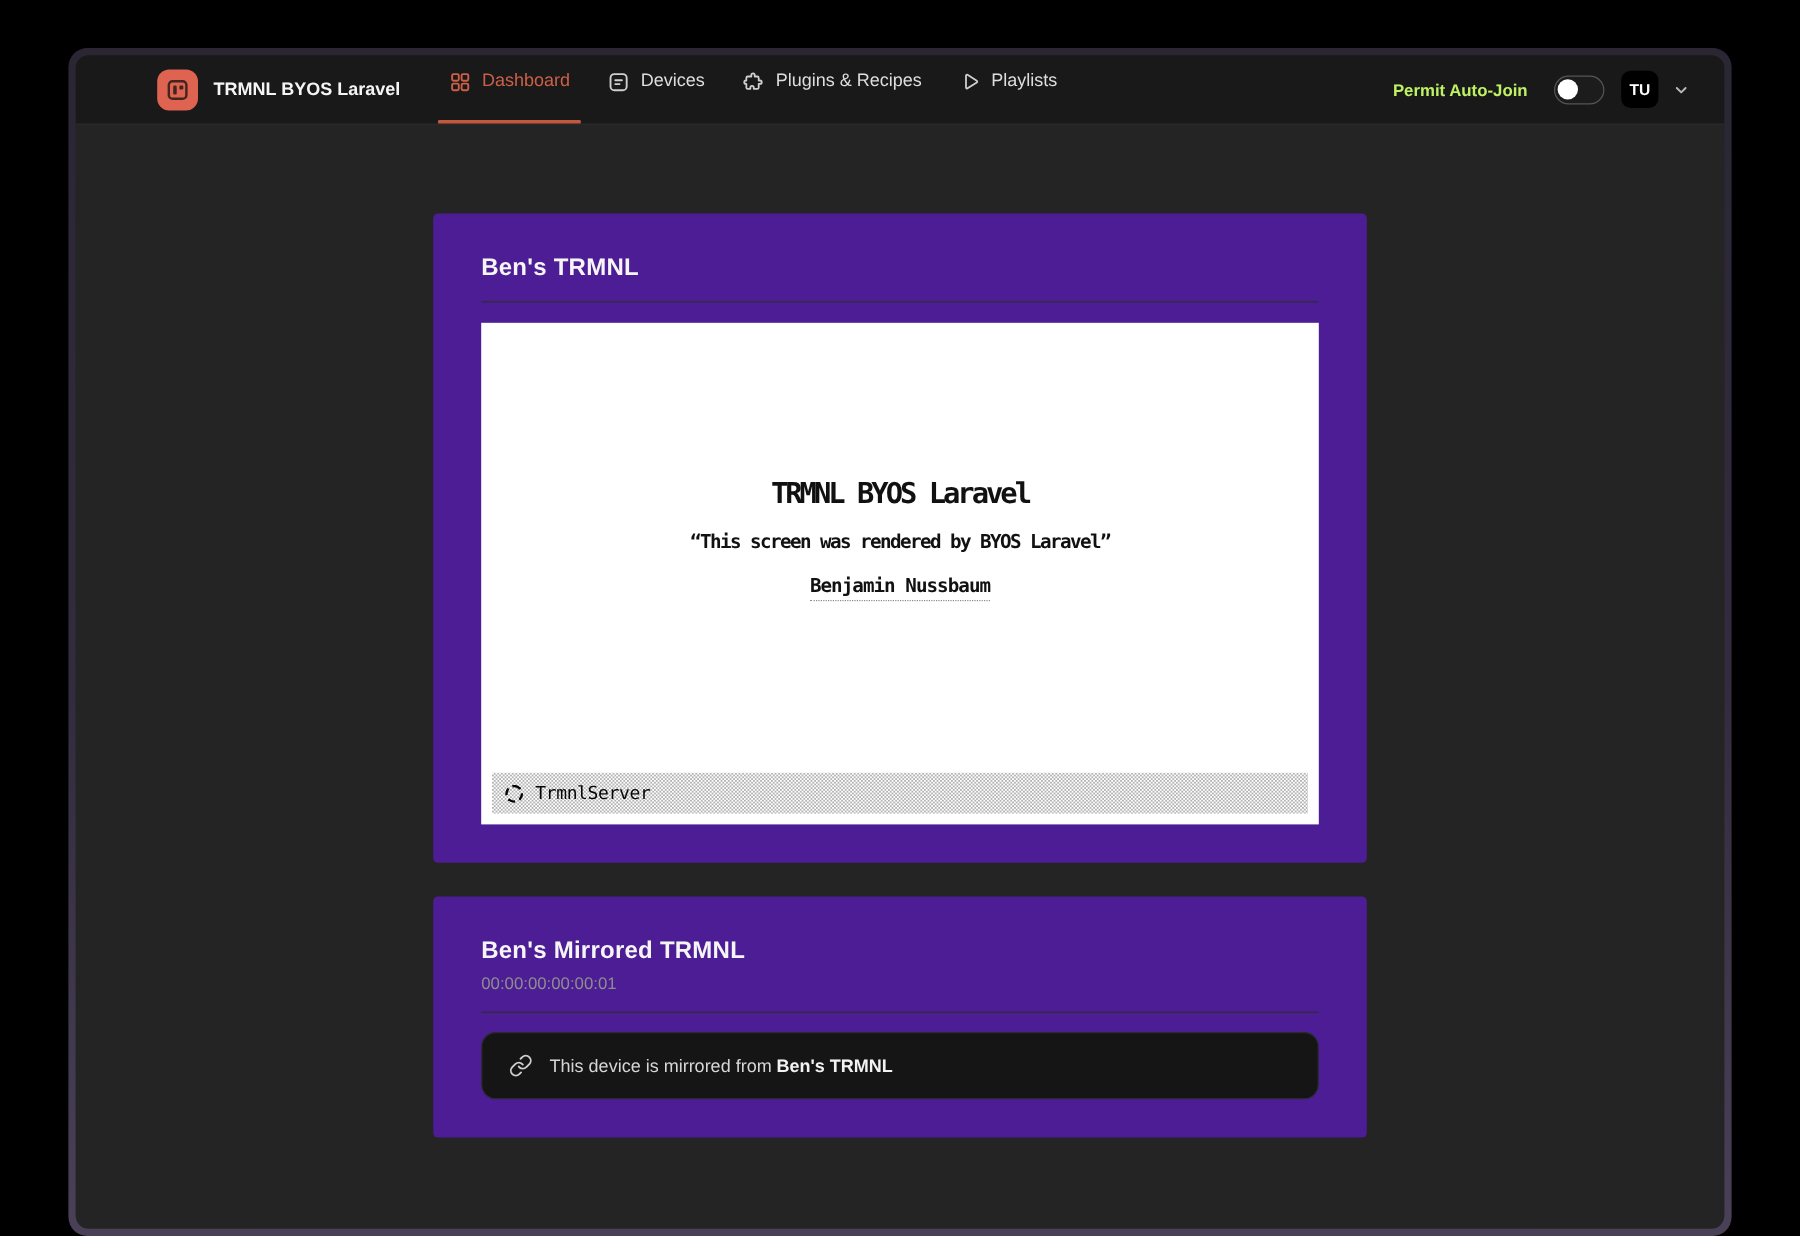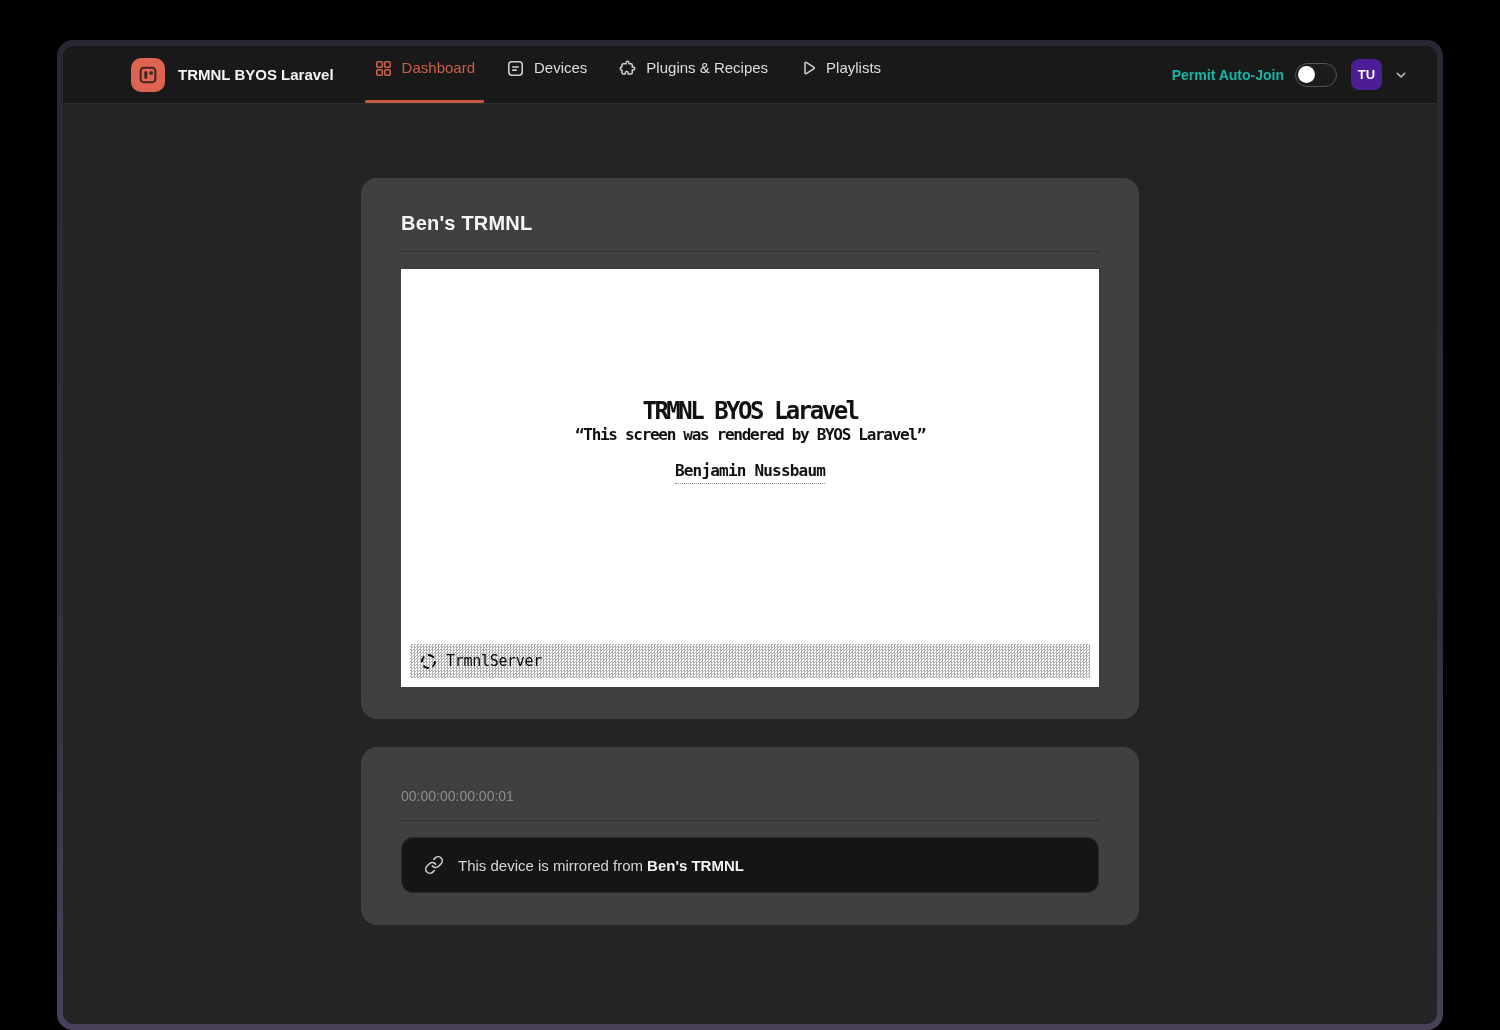--- a/index.html
+++ b/index.html
@@ -25,45 +25,45 @@
   .nav-item { display: flex; align-items: flex-start; gap: 9px; height: 100%;
     position: relative; color: #dedede; font-size: 15px; font-weight: 500;
     cursor: pointer; white-space: nowrap; padding: 13px 2px; }
   .nav-item .nicon { display: flex; color: #cfcfcf; }
   .nav-item.active { color: #cc5f48; }
   .nav-item.active .nicon { color: #cc5f48; }
   .nav-item.active::after { content: ""; position: absolute; left: -7px; right: -7px;
     bottom: 0; height: 3px; background: #c2593f; border-radius: 1px; }
 
   .navbar-right { margin-left: auto; display: flex; align-items: center; }
-  .toggle-label { color: #14b8a6; font-size: 14px; font-weight: 600; margin-right: 11px; }
+  .toggle-label { color: #bef264; font-size: 14px; font-weight: 600; margin-right: 22px; }
   .toggle { width: 42px; height: 24px; border-radius: 12px; background: #1c1c1c;
     border: 1.5px solid #565656; display: flex; align-items: center; cursor: pointer; }
   .toggle-knob { width: 17px; height: 17px; border-radius: 50%; background: #fff;
     margin-left: 2px; }
-  .avatar { width: 31px; height: 31px; border-radius: 8px; background: #4c1d95;
+  .avatar { width: 31px; height: 31px; border-radius: 8px; background: #000000;
     color: #fff; font-size: 13px; font-weight: 700; display: flex; align-items: center;
     justify-content: center; margin-left: 14px; cursor: pointer; }
   .chevron-btn { margin-left: 11px; display: flex; color: #b9b9b9; cursor: pointer; }
 
   
   .content { flex: 1 1 auto; overflow: hidden; padding-top: 74px; }
-  .card { width: 778px; margin: 0 auto 28px; background: #404040; border-radius: 16px;
+  .card { width: 778px; margin: 0 auto 28px; background: #4c1d95; border-radius: 4px;
     padding: 34px 40px 32px; }
   .device-name { color: #f5f5f5; font-size: 20px; font-weight: 600; letter-spacing: .2px; }
   .device-mac { color: #8d8d8d; font-size: 14px; margin-top: 7px; }
   .divider { border: none; border-top: 1px solid #2f2f2f; margin-top: 16px; }
 
   
   .screen { margin-top: 17px; height: 418px; background: #ffffff; color: #111;
     display: flex; flex-direction: column; align-items: center; text-align: center;
     font-family: "DejaVu Sans Mono", monospace; }
   .screen-heading { margin-top: 128px; font-size: 24px; font-weight: 700;
     letter-spacing: -2.5px; }
-  .screen-quote { font-size: 16px; font-weight: 700;
+  .screen-quote { margin-top: 17px; font-size: 16px; font-weight: 700;
     letter-spacing: -1.3px; }
   .screen-author { margin-top: 17px; font-size: 16px; font-weight: 700;
     letter-spacing: -0.8px; border-bottom: 1px dotted #8a8a8a; padding-bottom: 3px; }
   .screen-statusbar { margin: auto 9px 9px; align-self: stretch; height: 34px;
     display: flex; align-items: center; gap: 10px; padding: 0 11px;
     background-image: conic-gradient(#b2b2b2 25%, #ffffff 0 50%, #b2b2b2 0 75%, #ffffff 0);
     background-size: 3px 3px; }
   .spinner { width: 15px; height: 15px; border: 2.5px dashed #050505;
     border-radius: 50%; flex: 0 0 auto; }
   .status-label { font-size: 15px; font-weight: 400; letter-spacing: -0.3px; color: #050505; }
@@ -165,20 +165,21 @@
           <div class="screen-quote">“This screen was rendered by BYOS Laravel”</div>
           <div class="screen-author">Benjamin Nussbaum</div>
           <div class="screen-statusbar">
             <div class="spinner"></div>
             <span class="status-label">TrmnlServer</span>
           </div>
         </div>
       </section>
 
       <section class="card">
+        <h2 class="device-name">Ben's Mirrored TRMNL</h2>
         <div class="device-mac">00:00:00:00:00:01</div>
         <hr class="divider">
 
         <div class="mirror-box">
           <span class="licon">
             <svg width="20" height="20" viewBox="0 0 24 24" fill="none" stroke="currentColor" stroke-width="1.9" stroke-linecap="round" stroke-linejoin="round">
               <path d="M10 13a5 5 0 0 0 7.54.54l3-3a5 5 0 0 0-7.07-7.07l-1.72 1.71"></path>
               <path d="M14 11a5 5 0 0 0-7.54-.54l-3 3a5 5 0 0 0 7.07 7.07l1.71-1.71"></path>
             </svg>
           </span>

